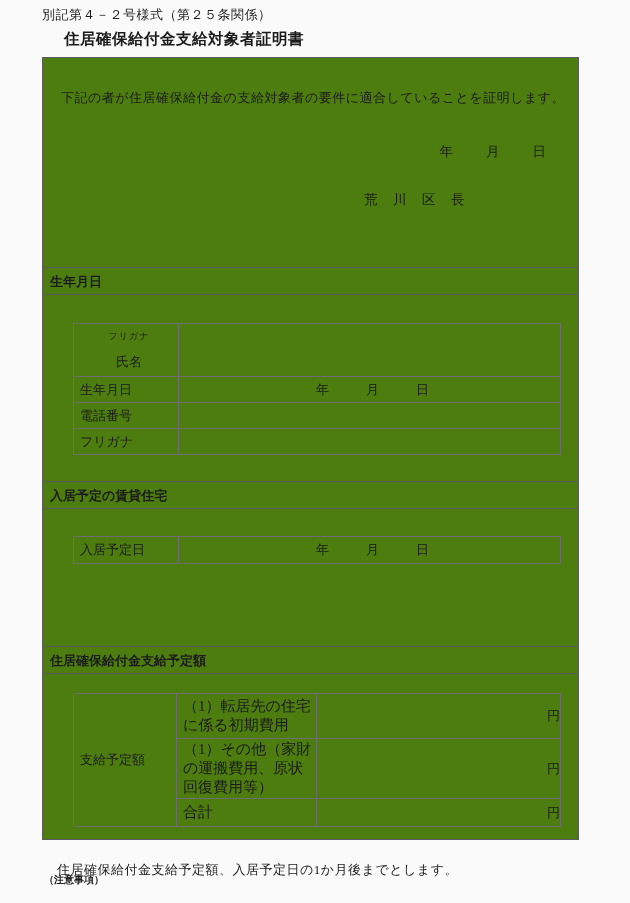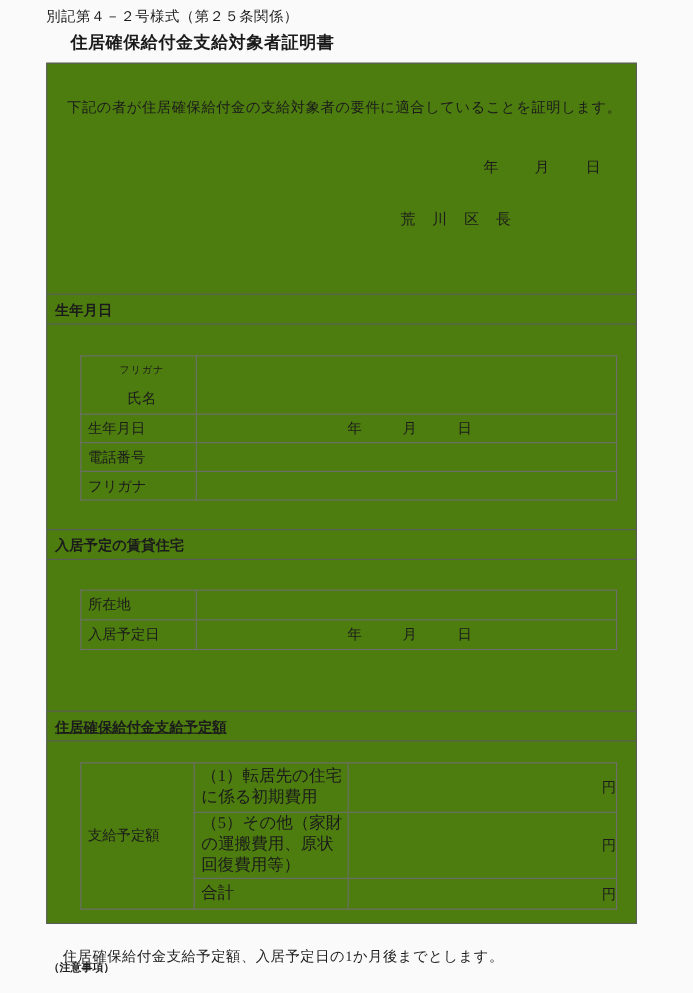--- a/index.html
+++ b/index.html
@@ -50,21 +50,21 @@
     position:absolute;left:0;width:100%;
     height:28px;line-height:27px;
     border-top:1px solid #5c5c5c;
     border-bottom:1px solid #5c5c5c;
     box-sizing:border-box;
     padding-left:7px;
     font-size:13px;
   }
   .band-personal{top:209px;}
   .band-housing{top:423px;}
-  .band-payment{top:588px;text-decoration:underline;}
+  .band-payment{top:588px;}
 
   table.form-table{
     position:absolute;left:30px;
     border-collapse:collapse;
     table-layout:fixed;
     font-size:13px;
   }
   table.form-table td{
     border:1px solid #6e6e6e;
     padding:0 0 0 6px;
@@ -154,24 +154,20 @@
 
   <div class="section-band band-housing gothic">入居予定の賃貸住宅</div>
 
   <table class="form-table t-housing serif">
     <colgroup>
         <col style="width:105px">
         <col style="width:382px">
       </colgroup>
     <tbody>
     <tr style="height:27px;">
-      <td>所在地</td>
-      <td></td>
-    </tr>
-    <tr style="height:27px;">
       <td>入居予定日</td>
       <td class="date-cell">
         <div class="date-inline">
           <span>年</span>
           <span>月</span>
           <span>日</span>
         </div>
       </td>
     </tr>
   </tbody>
@@ -185,21 +181,21 @@
         <col style="width:140px">
         <col style="width:244px">
       </colgroup>
     <tbody>
         <tr style="height:45px;">
       <td rowspan="3" class="amount-label-cell">支給予定額</td>
       <td class="item-cell">（1）転居先の住宅に係る初期費用</td>
       <td class="unit-cell">円</td>
     </tr>
     <tr style="height:60px;">
-      <td class="item-cell">（5）その他（家財の運搬費用、原状回復費用等）</td>
+      <td class="item-cell">（1）その他（家財の運搬費用、原状回復費用等）</td>
       <td class="unit-cell">円</td>
     </tr>
     <tr style="height:28px;">
       <td class="item-cell">合計</td>
       <td class="unit-cell">円</td>
     </tr>
   </tbody>
     </table>
 
 </div>

